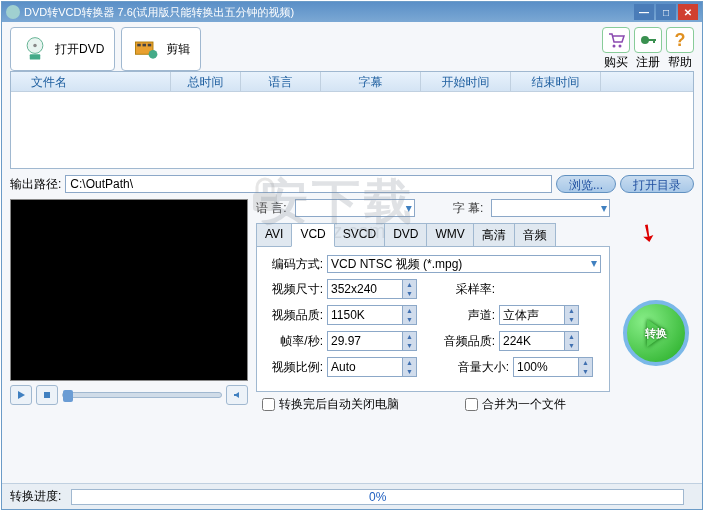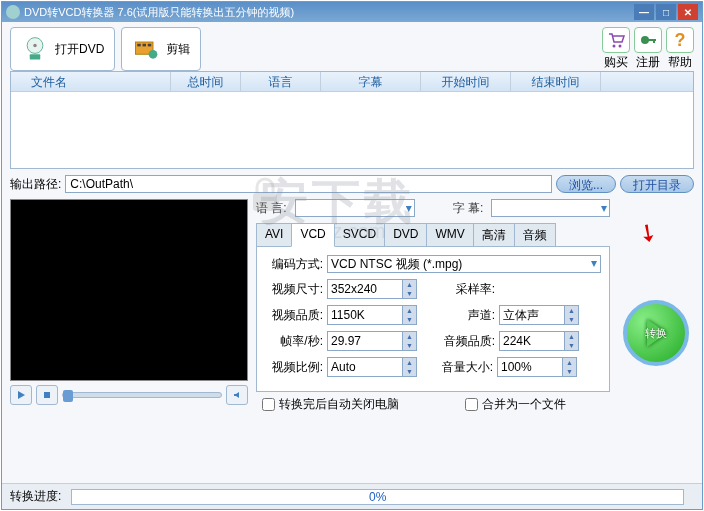--- a/index.html
+++ b/index.html
@@ -44,21 +44,21 @@
 .form-row { display: flex; align-items: center; margin-bottom: 6px; gap: 4px; }
 .form-row > label { width: 58px; text-align: right; }
 .form-row .sval { border: 1px solid #8ca8c8; background: #fff; height: 18px; padding: 0 3px; display: flex; }
 .form-row .spin { border: 1px solid #8ca8c8; background: #fff; height: 20px; padding: 0 3px; display: flex; align-items: center; position: relative; }
 .spin-btns { position: absolute; right: 0; top: 0; width: 14px; height: 18px; display: flex; flex-direction: column; }
 .spin-btns span { flex: 1; background: #d0dcec; border-left: 1px solid #8ca8c8; display: flex; align-items: center; justify-content: center; font-size: 7px; color: #4070b0; }
 .convert-col { width: 76px; display: flex; flex-direction: column; align-items: center; justify-content: center; position: relative; }
 .arrow { position: absolute; top: 20px; left: 20px; color: #d00; font-size: 24px; transform: rotate(35deg); }
 .convert-btn { width: 66px; height: 66px; border-radius: 50%; background: radial-gradient(circle at 30% 30%, #8e8, #2a2); border: 4px solid #7ab8e8; display: flex; align-items: center; justify-content: center; position: relative; cursor: pointer; margin-top: 50px; }
 .convert-btn .play { width: 0; height: 0; border-left: 20px solid #5c5; border-top: 14px solid transparent; border-bottom: 14px solid transparent; margin-left: 2px; filter: drop-shadow(0 0 2px #060); }
-.convert-label { position: absolute; color: #fff; font-weight: normal; text-shadow: 0 0 2px #050; font-size: 11px; }
+.convert-label { position: absolute; color: #fff; font-weight: bold; text-shadow: 0 0 2px #050; font-size: 11px; }
 .check-row { display: flex; gap: 60px; padding: 4px 0; }
 .check-row label { display: flex; align-items: center; gap: 4px; padding-left: 6px; }
 .progress-row { display: flex; align-items: center; padding: 4px 8px; background: #e8eef4; border-top: 1px solid #c0d0e0; }
 .progress-bar { flex: 1; height: 16px; border: 1px solid #a0b8d0; background: #fff; margin: 0 10px; position: relative; }
 .progress-bar span { position: absolute; left: 50%; top: 0; transform: translateX(-50%); color: #2060c0; }
 .watermark { position: absolute; top: 170px; left: 260px; font-size: 48px; color: rgba(130,140,150,0.25); font-weight: bold; pointer-events: none; letter-spacing: 4px; }
 .watermark2 { position: absolute; top: 220px; left: 300px; font-size: 20px; color: rgba(130,140,150,0.2); pointer-events: none; }
 .wm-icon { position: absolute; top: 175px; left: 245px; width: 40px; height: 40px; opacity: 0.2; pointer-events: none; }
 </style>
 </head>
@@ -245,21 +245,21 @@
           </div>
           <div class="form-row">
             <label>视频比例:</label>
             <div class="spin" style="width:90px">
                 <span>Auto</span>
                 <div class="spin-btns">
                   <span>▲</span>
                   <span>▼</span>
                 </div>
               </div>
-            <label style="width:56px;margin-left:16px">音量大小:</label>
+            <label style="width:56px;margin-left:32px">音量大小:</label>
             <div class="spin" style="width:80px">
                 <span>100%</span>
                 <div class="spin-btns">
                   <span>▲</span>
                   <span>▼</span>
                 </div>
               </div>
           </div>
         </div>
 

